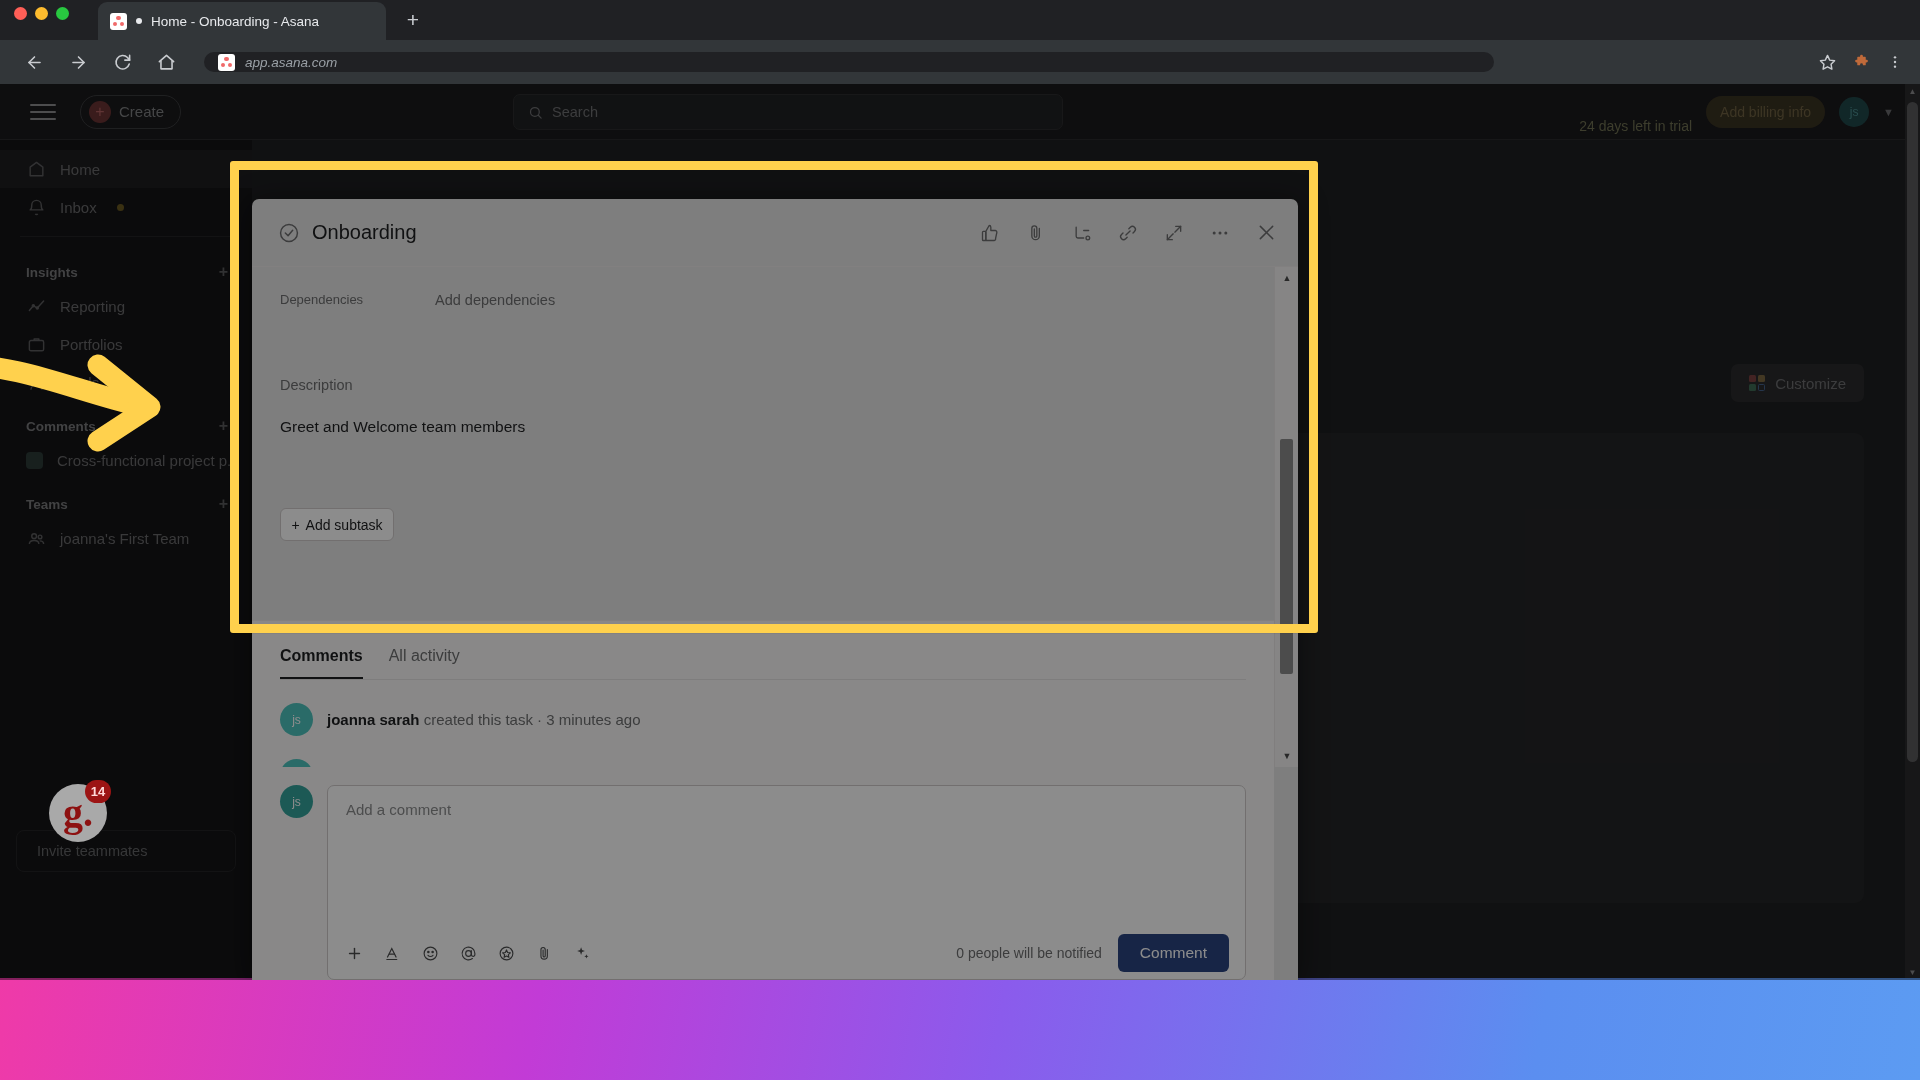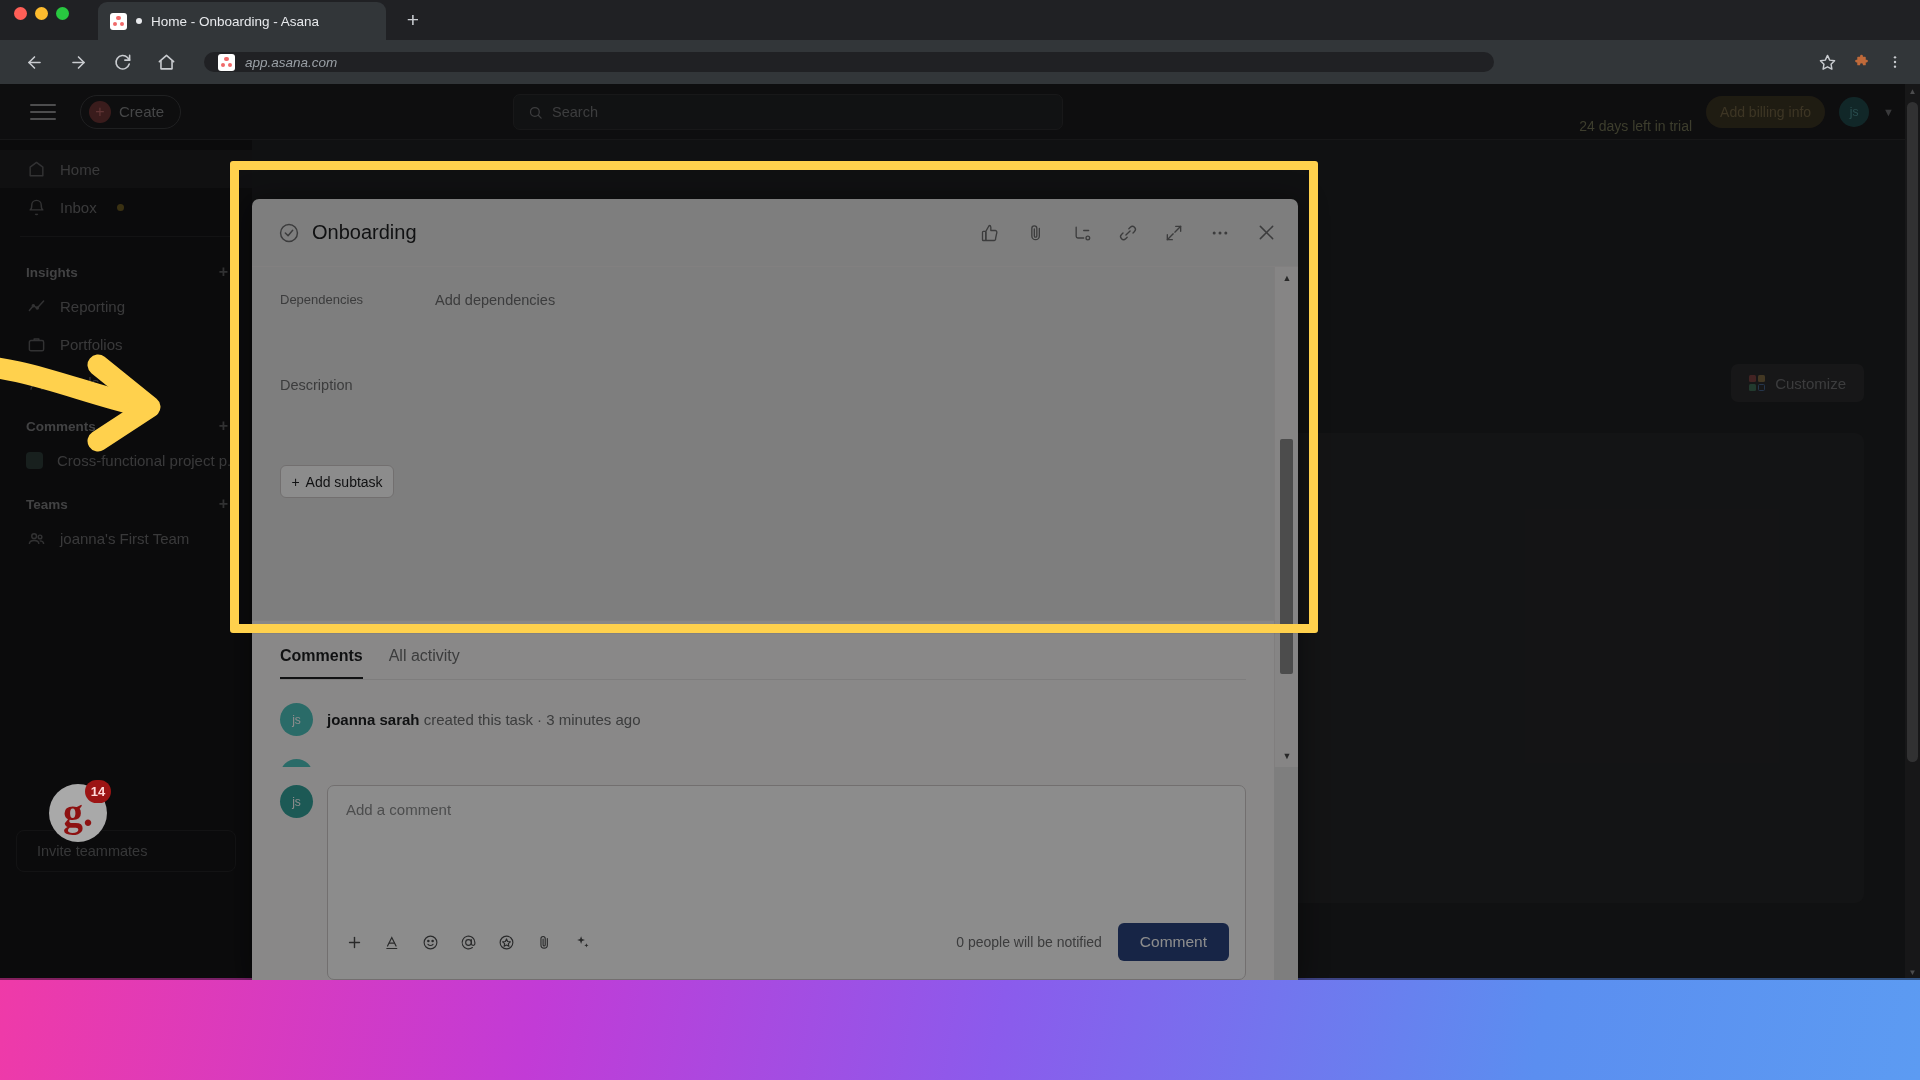--- a/index.html
+++ b/index.html
@@ -241,21 +241,21 @@
   
   #comment-composer {
     position:absolute; left:0; bottom:0; width:1022px; height:213px; background:#f9f8f8;
     display:flex; padding:18px 28px 0 28px; gap:14px;
   }
   #composer-box {
     flex:1; background:#fff; border:1px solid #cfcbcb; border-radius:7px; position:relative;
   }
   #composer-placeholder { padding:15px 18px; color:#8b8c8d; font-size:15px; }
   #composer-toolbar {
-    position:absolute; left:0; right:0; bottom:11px; height:52px; display:flex; align-items:center;
+    position:absolute; left:0; right:0; bottom:0; height:52px; display:flex; align-items:center;
     padding:0 16px; gap:18px; color:#4c4d4e;text-align:center;
   }
   .ct-icon { width:20px; height:20px; display:flex; align-items:center; justify-content:center; }
   #composer-right { margin-left:auto; display:flex; align-items:center; gap:16px; }
   #notify-text { color:#6d6e6f; font-size:14px; }
   #comment-submit {
     height:38px; padding:0 22px; background:#2a4480; color:#ffffff; border-radius:6px;
     font-size:15.5px; display:flex; align-items:center;
   }
 
@@ -551,20 +551,21 @@
       <div id="modal-scroll-area">
         <div id="modal-fields">
           <div class="field-row">
             <span class="field-label">Dependencies</span>
             <span class="field-value">Add dependencies</span>
           </div>
         </div>
 
         <div id="description-block">
           <div id="description-label">Description</div>
+          <div id="description-text">Greet and Welcome team members</div>
         </div>
 
         <div id="add-subtask-button">
           <span>+</span>
           <span>Add subtask</span>
         </div>
 
         <div id="activity-panel">
           <div id="tabs-row">
             <div class="tab-item active">Comments</div>

